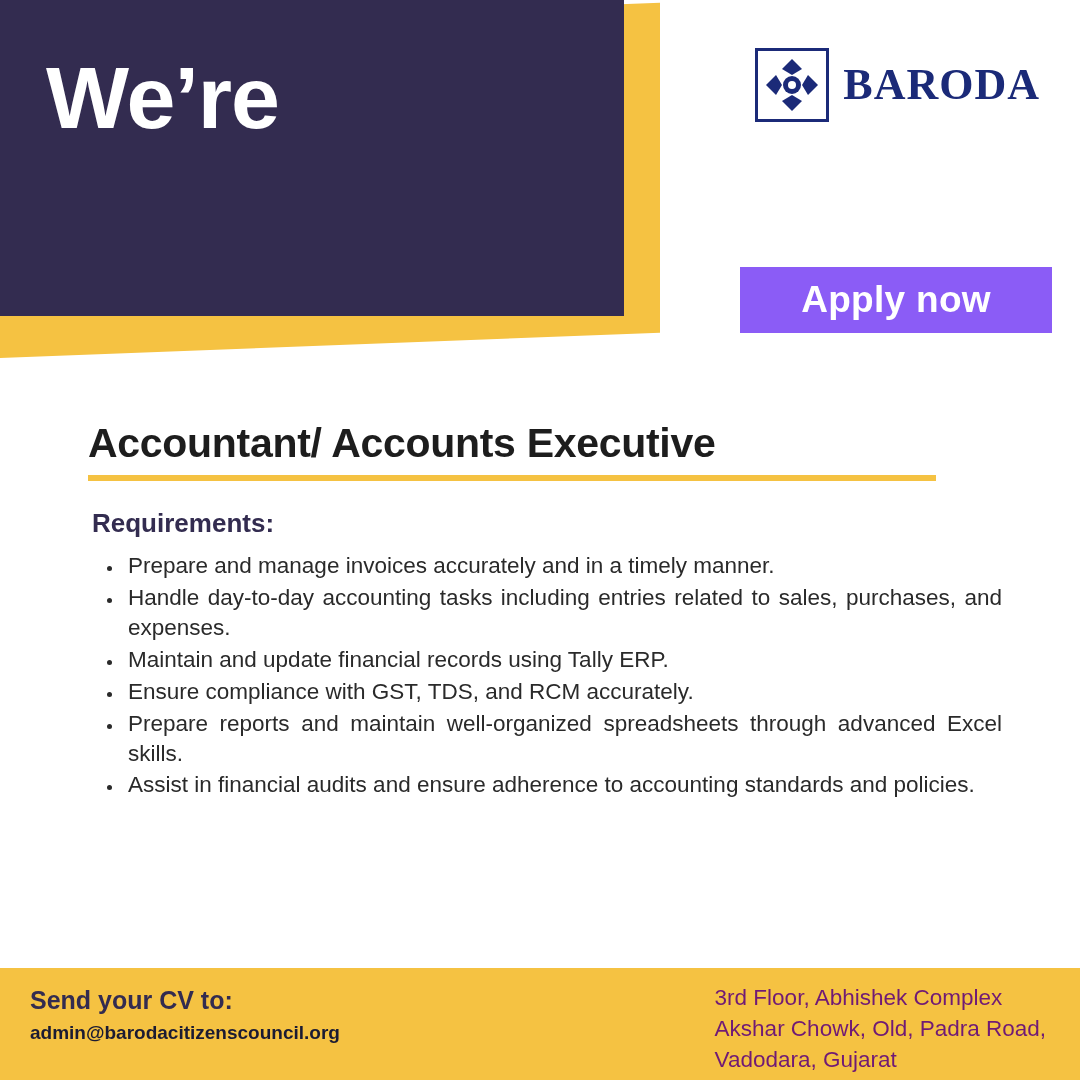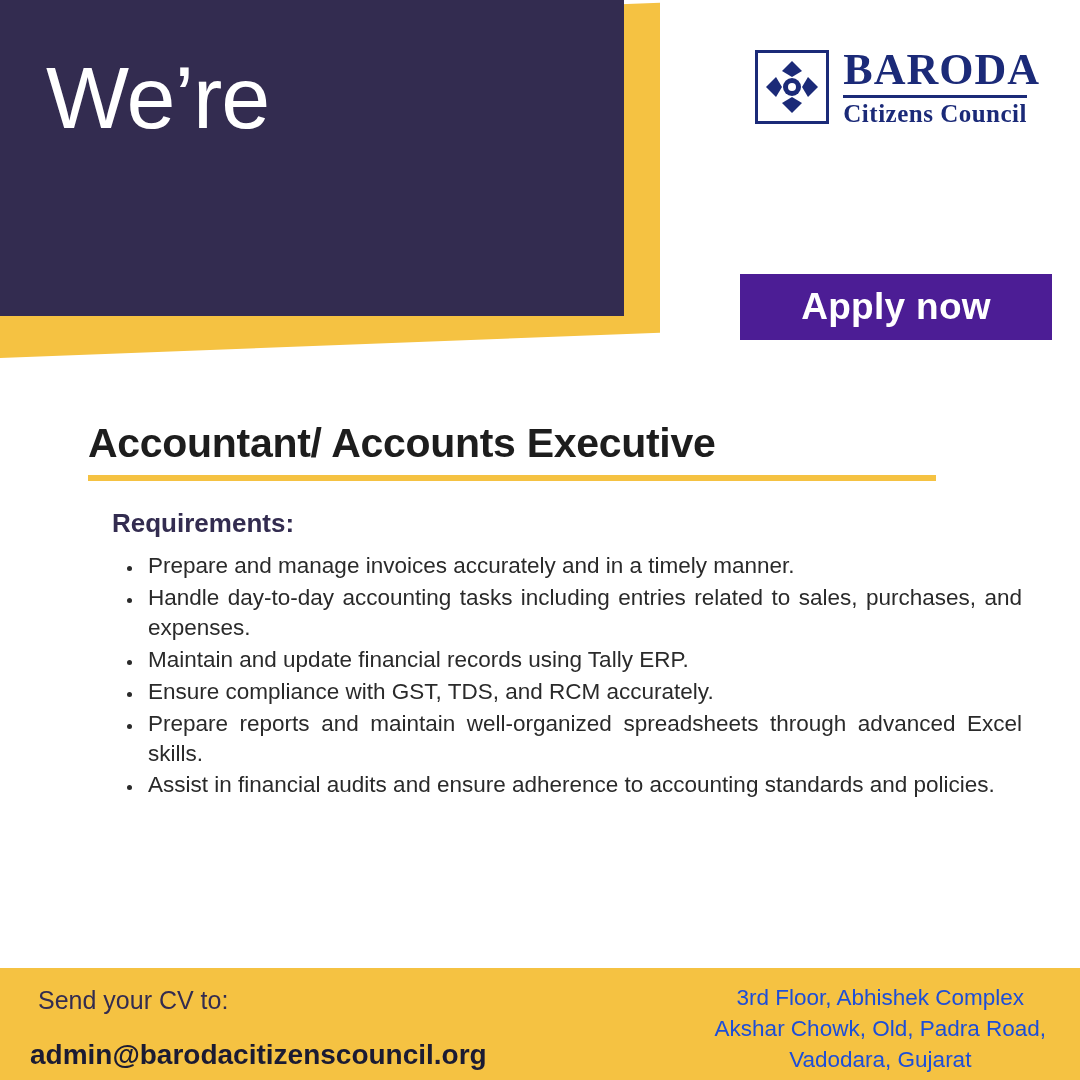--- a/index.html
+++ b/index.html
@@ -54,21 +54,21 @@
 
   .hiring-text {
     position: absolute;
     left: 46px;
     top: 58px;
     color: #ffffff;
     line-height: 0.92;
   }
   .hiring-line1 {
     font-size: 88px;
-    font-weight: normal;
+    font-weight: bold;
     letter-spacing: -1px;
     display: block;
   }
   .hiring-line2 {
     font-size: 108px;
     font-weight: bold;
     letter-spacing: -1px;
     display: block;
     margin-top: 4px;
   }
@@ -112,24 +112,24 @@
     border-top: 3px solid #1b2a78;
     margin-top: 3px;
     padding-top: 3px;
     letter-spacing: 0.5px;
   }
 
   
   .apply-btn {
     position: absolute;
     right: 28px;
-    top: 274px;
+    top: 267px;
     width: 312px;
     height: 66px;
-    background: #4c1d95;
+    background: #8b5cf6;
     color: #ffffff;
     font-size: 37px;
     font-weight: bold;
     display: flex;
     align-items: center;
     justify-content: center;
     letter-spacing: 0.3px;
     margin-left: 24px;
   }
 
@@ -153,21 +153,21 @@
     background: #f5c242;
     margin-top: 8px;
   }
 
   
   .section {
     position: absolute;
     left: 92px;
     width: 910px;
   }
-  .section-requirements { top: 508px; margin-left: 20px; }
+  .section-requirements { top: 508px; }
   .section-eligibility { top: 848px; }
 
   .section-heading {
     font-size: 26px;
     font-weight: bold;
     color: #332c50;
     margin-bottom: 12px;
   }
 
   ul.bullets {
@@ -201,37 +201,36 @@
     background: #f5c242;
   }
   .footer-left {
     position: absolute;
     left: 30px;
     top: 18px;
     color: #332c50;
   }
   .footer-cv-label {
     font-size: 25px;
-    font-weight: normal;
-    display: block;
-    margin-left: 8px;
+    font-weight: bold;
+    display: block;
   }
   .footer-email {
-    font-size: 28px;
-    font-weight: bold;
-    display: block;
-    margin-top: 24px;
+    font-size: 19px;
+    font-weight: bold;
+    display: block;
+    margin-top: 7px;
     color: #1b1b33;
   }
   .footer-right {
     position: absolute;
     right: 34px;
     top: 14px;
-    text-align: center;
-    color: #1d4ed8;
+    text-align: left;
+    color: #701a75;
     font-size: 22.5px;
     line-height: 1.38;
   }
   .footer-right span { display: block; }
 </style>
 </head>
 <body>
 
 <div class="poster">
 
@@ -253,21 +252,20 @@
           <path d="M60 34 L50 44 L44 34 L50 24 Z"></path>
           <path d="M34 60 L24 50 L34 44 L44 50 Z"></path>
           <path d="M8 34 L18 24 L24 34 L18 44 Z"></path>
         </g>
         <circle cx="34" cy="34" r="9" fill="#1b2a78"></circle>
         <circle cx="34" cy="34" r="4" fill="#ffffff"></circle>
       </svg>
     </div>
     <div class="logo-text">
       <span class="logo-title">BARODA</span>
-      <span class="logo-sub">Citizens Council</span>
     </div>
   </div>
 
   <div class="apply-btn">Apply now</div>
 
   <div class="job-title-wrap">
     <div class="job-title">Accountant/ Accounts Executive</div>
     <div class="job-title-rule"></div>
   </div>
 

